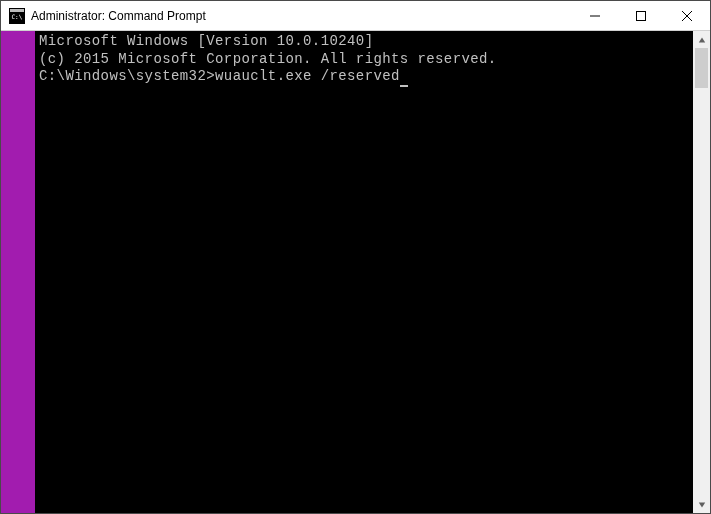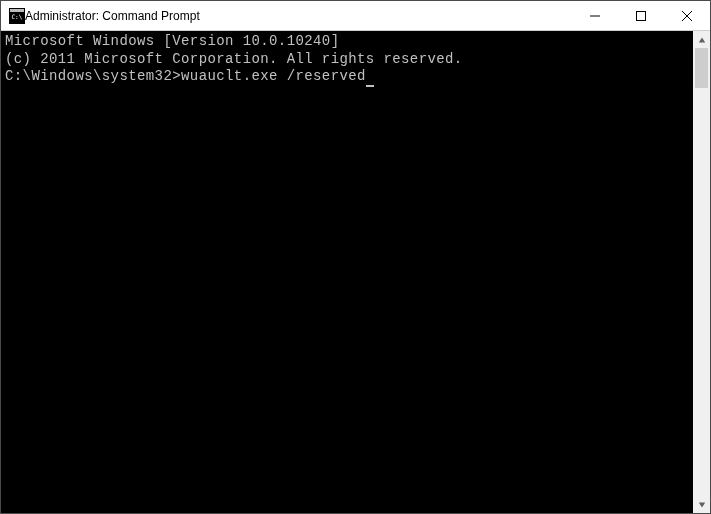--- a/index.html
+++ b/index.html
@@ -27,20 +27,21 @@
       background: #ffffff;
       display: flex;
       align-items: center;
       justify-content: space-between;
       border-bottom: 1px solid #d0d0d0;
     }
     .titlebar-left {
       display: flex;
       align-items: center;
       padding-left: 8px;
+      gap: 6px;
     }
     .titlebar-icon {
       width: 16px;
       height: 16px;
       display: flex;
       align-items: center;
       justify-content: center;
     }
     .titlebar-icon svg {
       width: 16px;
@@ -67,20 +68,21 @@
     .titlebar-btn svg {
       width: 10px;
       height: 10px;
     }
     .content-wrap {
       flex: 1;
       display: flex;
       position: relative;
       background: #a21caf;
       overflow: hidden;
+      padding-left: 34px;
     }
     .terminal {
       flex: 1;
       background: #000000;
       color: #c0c0c0;
       font-family: Consolas, "Courier New", monospace;
       font-size: 14px;
       line-height: 1.25;
       padding: 2px 4px;
       white-space: pre;
@@ -161,21 +163,21 @@
       <button class="titlebar-btn close">
         <svg viewBox="0 0 10 10">
             <line x1="0" y1="0" x2="10" y2="10" stroke="#000" stroke-width="1"></line>
             <line x1="10" y1="0" x2="0" y2="10" stroke="#000" stroke-width="1"></line>
           </svg>
       </button>
     </div>
   </div>
 
   <div class="content-wrap">
-    <div class="terminal"><span class="line">Microsoft Windows [Version 10.0.10240]</span><span class="line">(c) 2011 Microsoft Corporation. All rights reserved.</span><span class="line"></span><span class="prompt-line"><span>C:\Windows\system32&gt;</span><span>wuauclt.exe /reserved</span><span class="cursor"></span></span></div>
+    <div class="terminal"><span class="line">Microsoft Windows [Version 10.0.10240]</span><span class="line">(c) 2015 Microsoft Corporation. All rights reserved.</span><span class="line"></span><span class="prompt-line"><span>C:\Windows\system32&gt;</span><span>wuauclt.exe /reserved</span><span class="cursor"></span></span></div>
 
     <div class="scrollbar">
       <button class="scrollbar-btn">
         <svg viewBox="0 0 10 10" width="8" height="8">
             <polygon points="5,2 9,8 1,8" fill="#606060"></polygon>
           </svg>
       </button>
       <div class="scrollbar-track">
         <div class="scrollbar-thumb"></div>
       </div>

